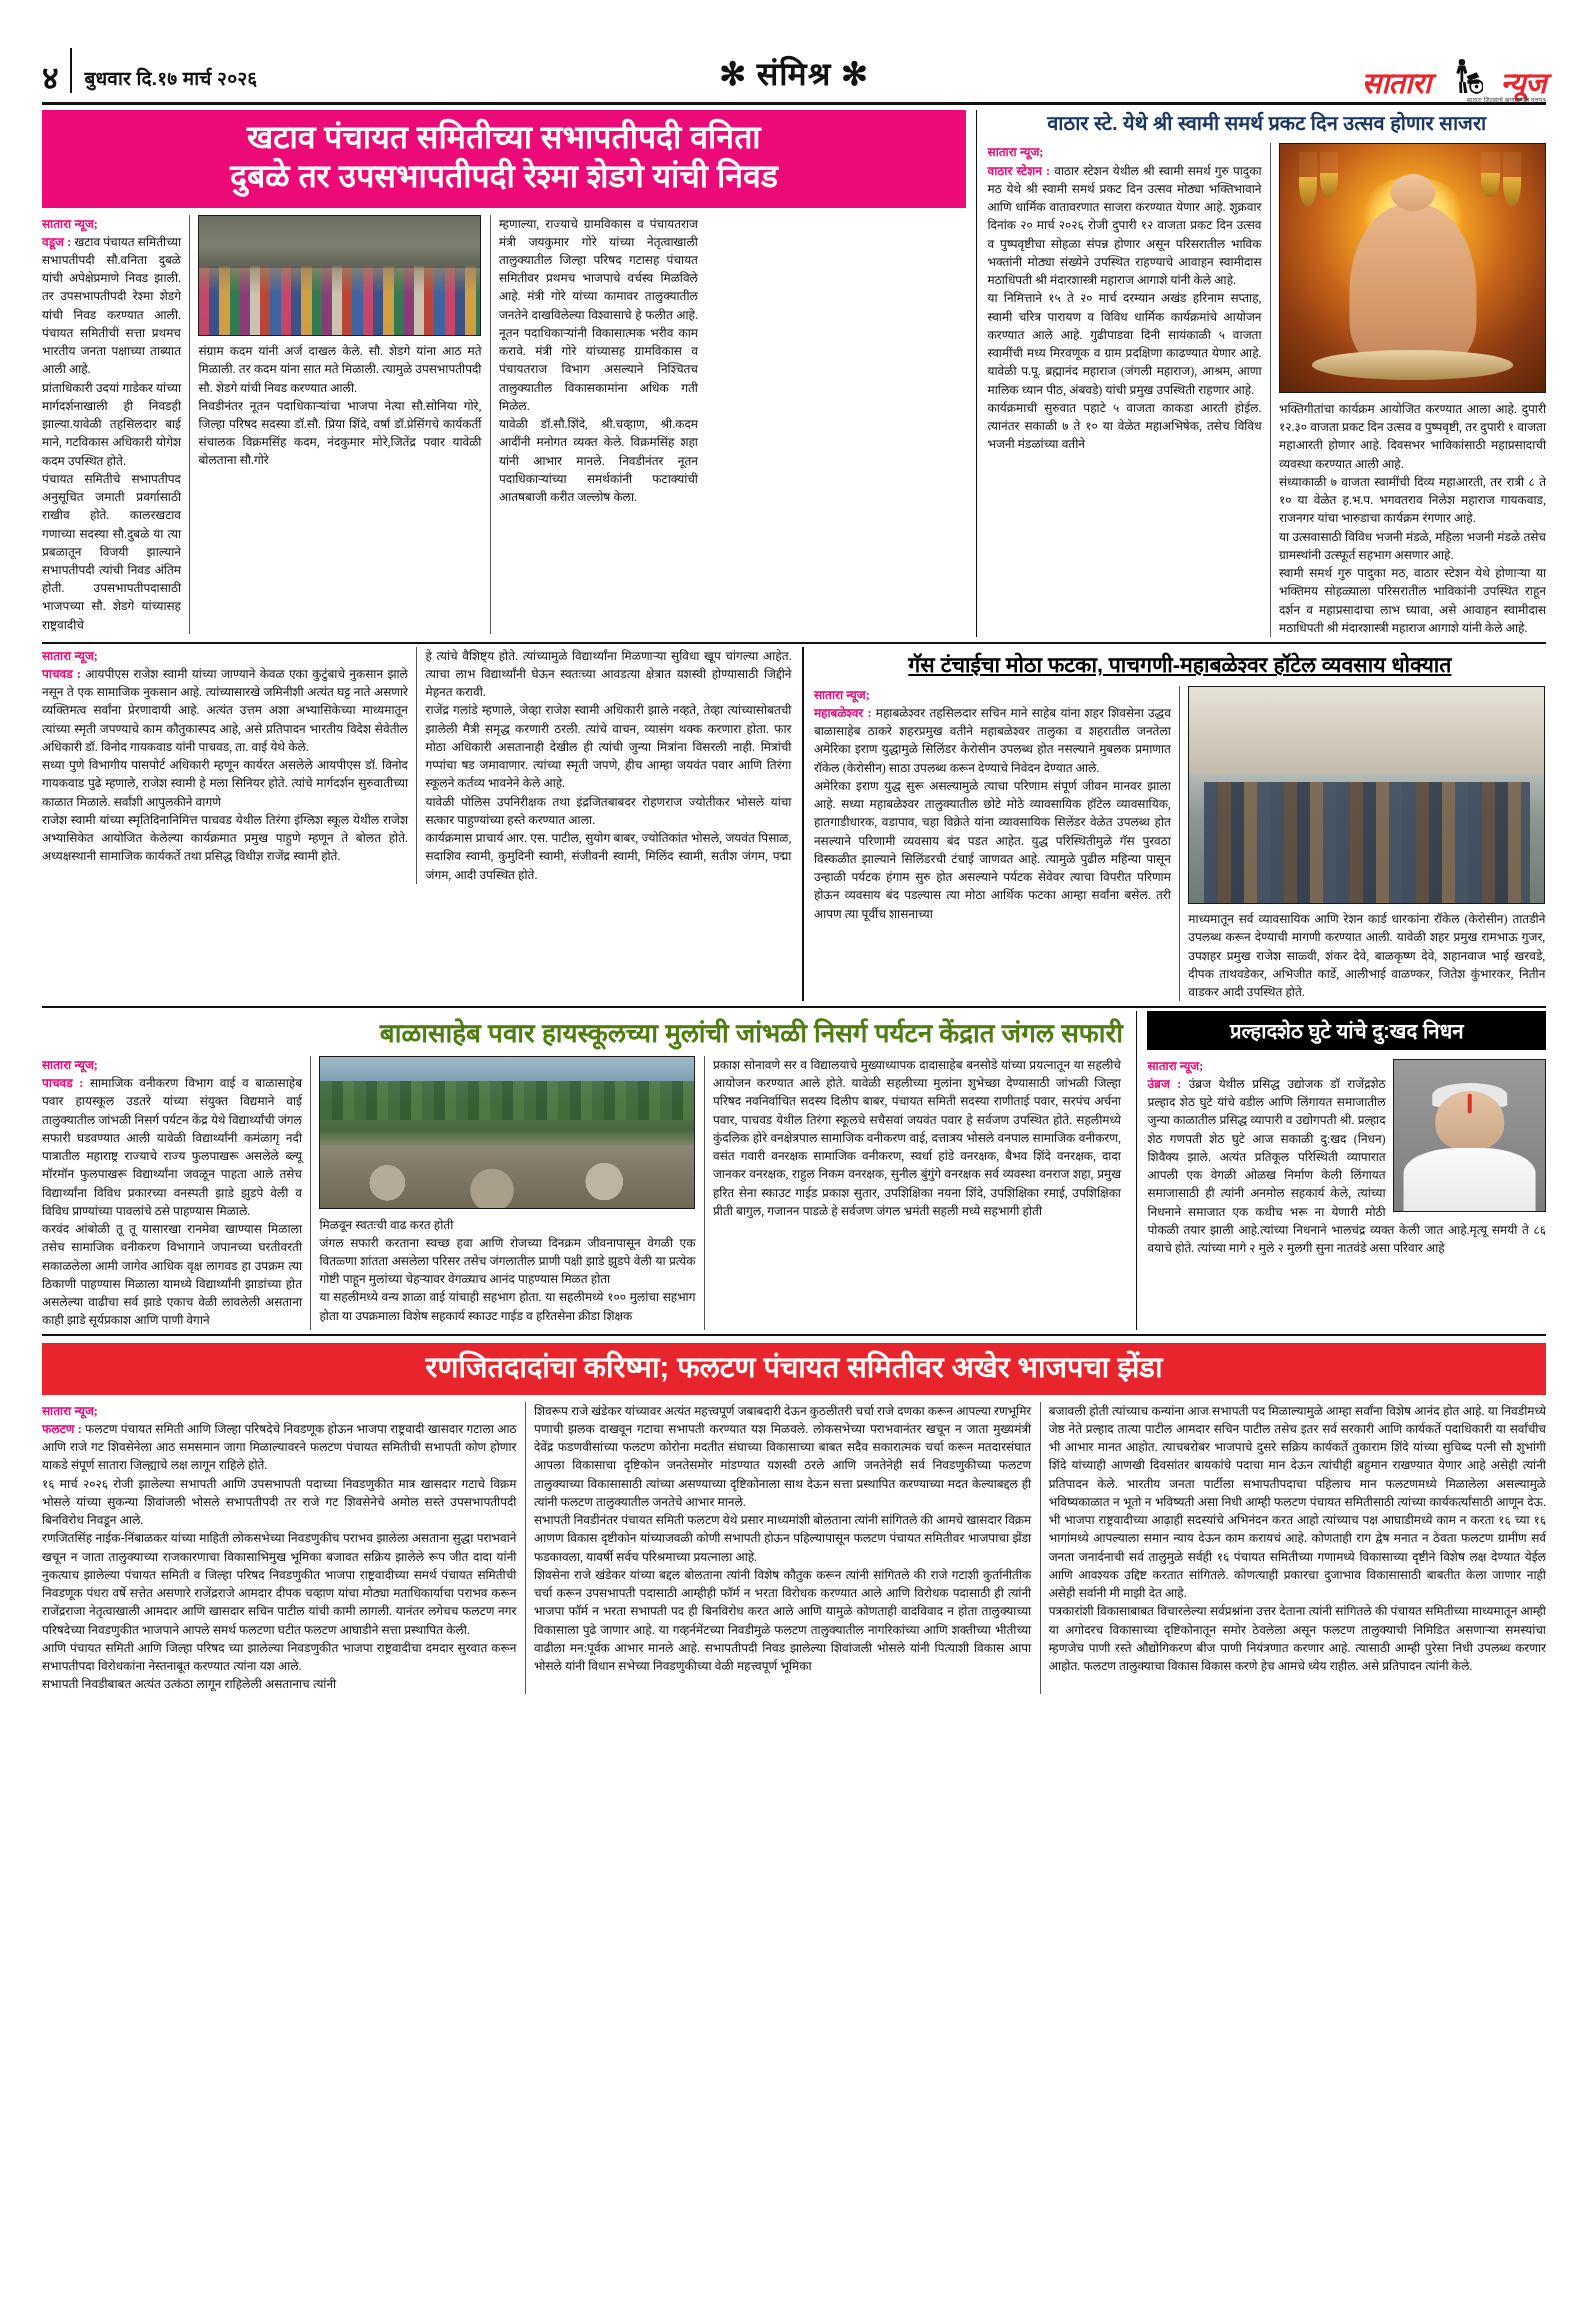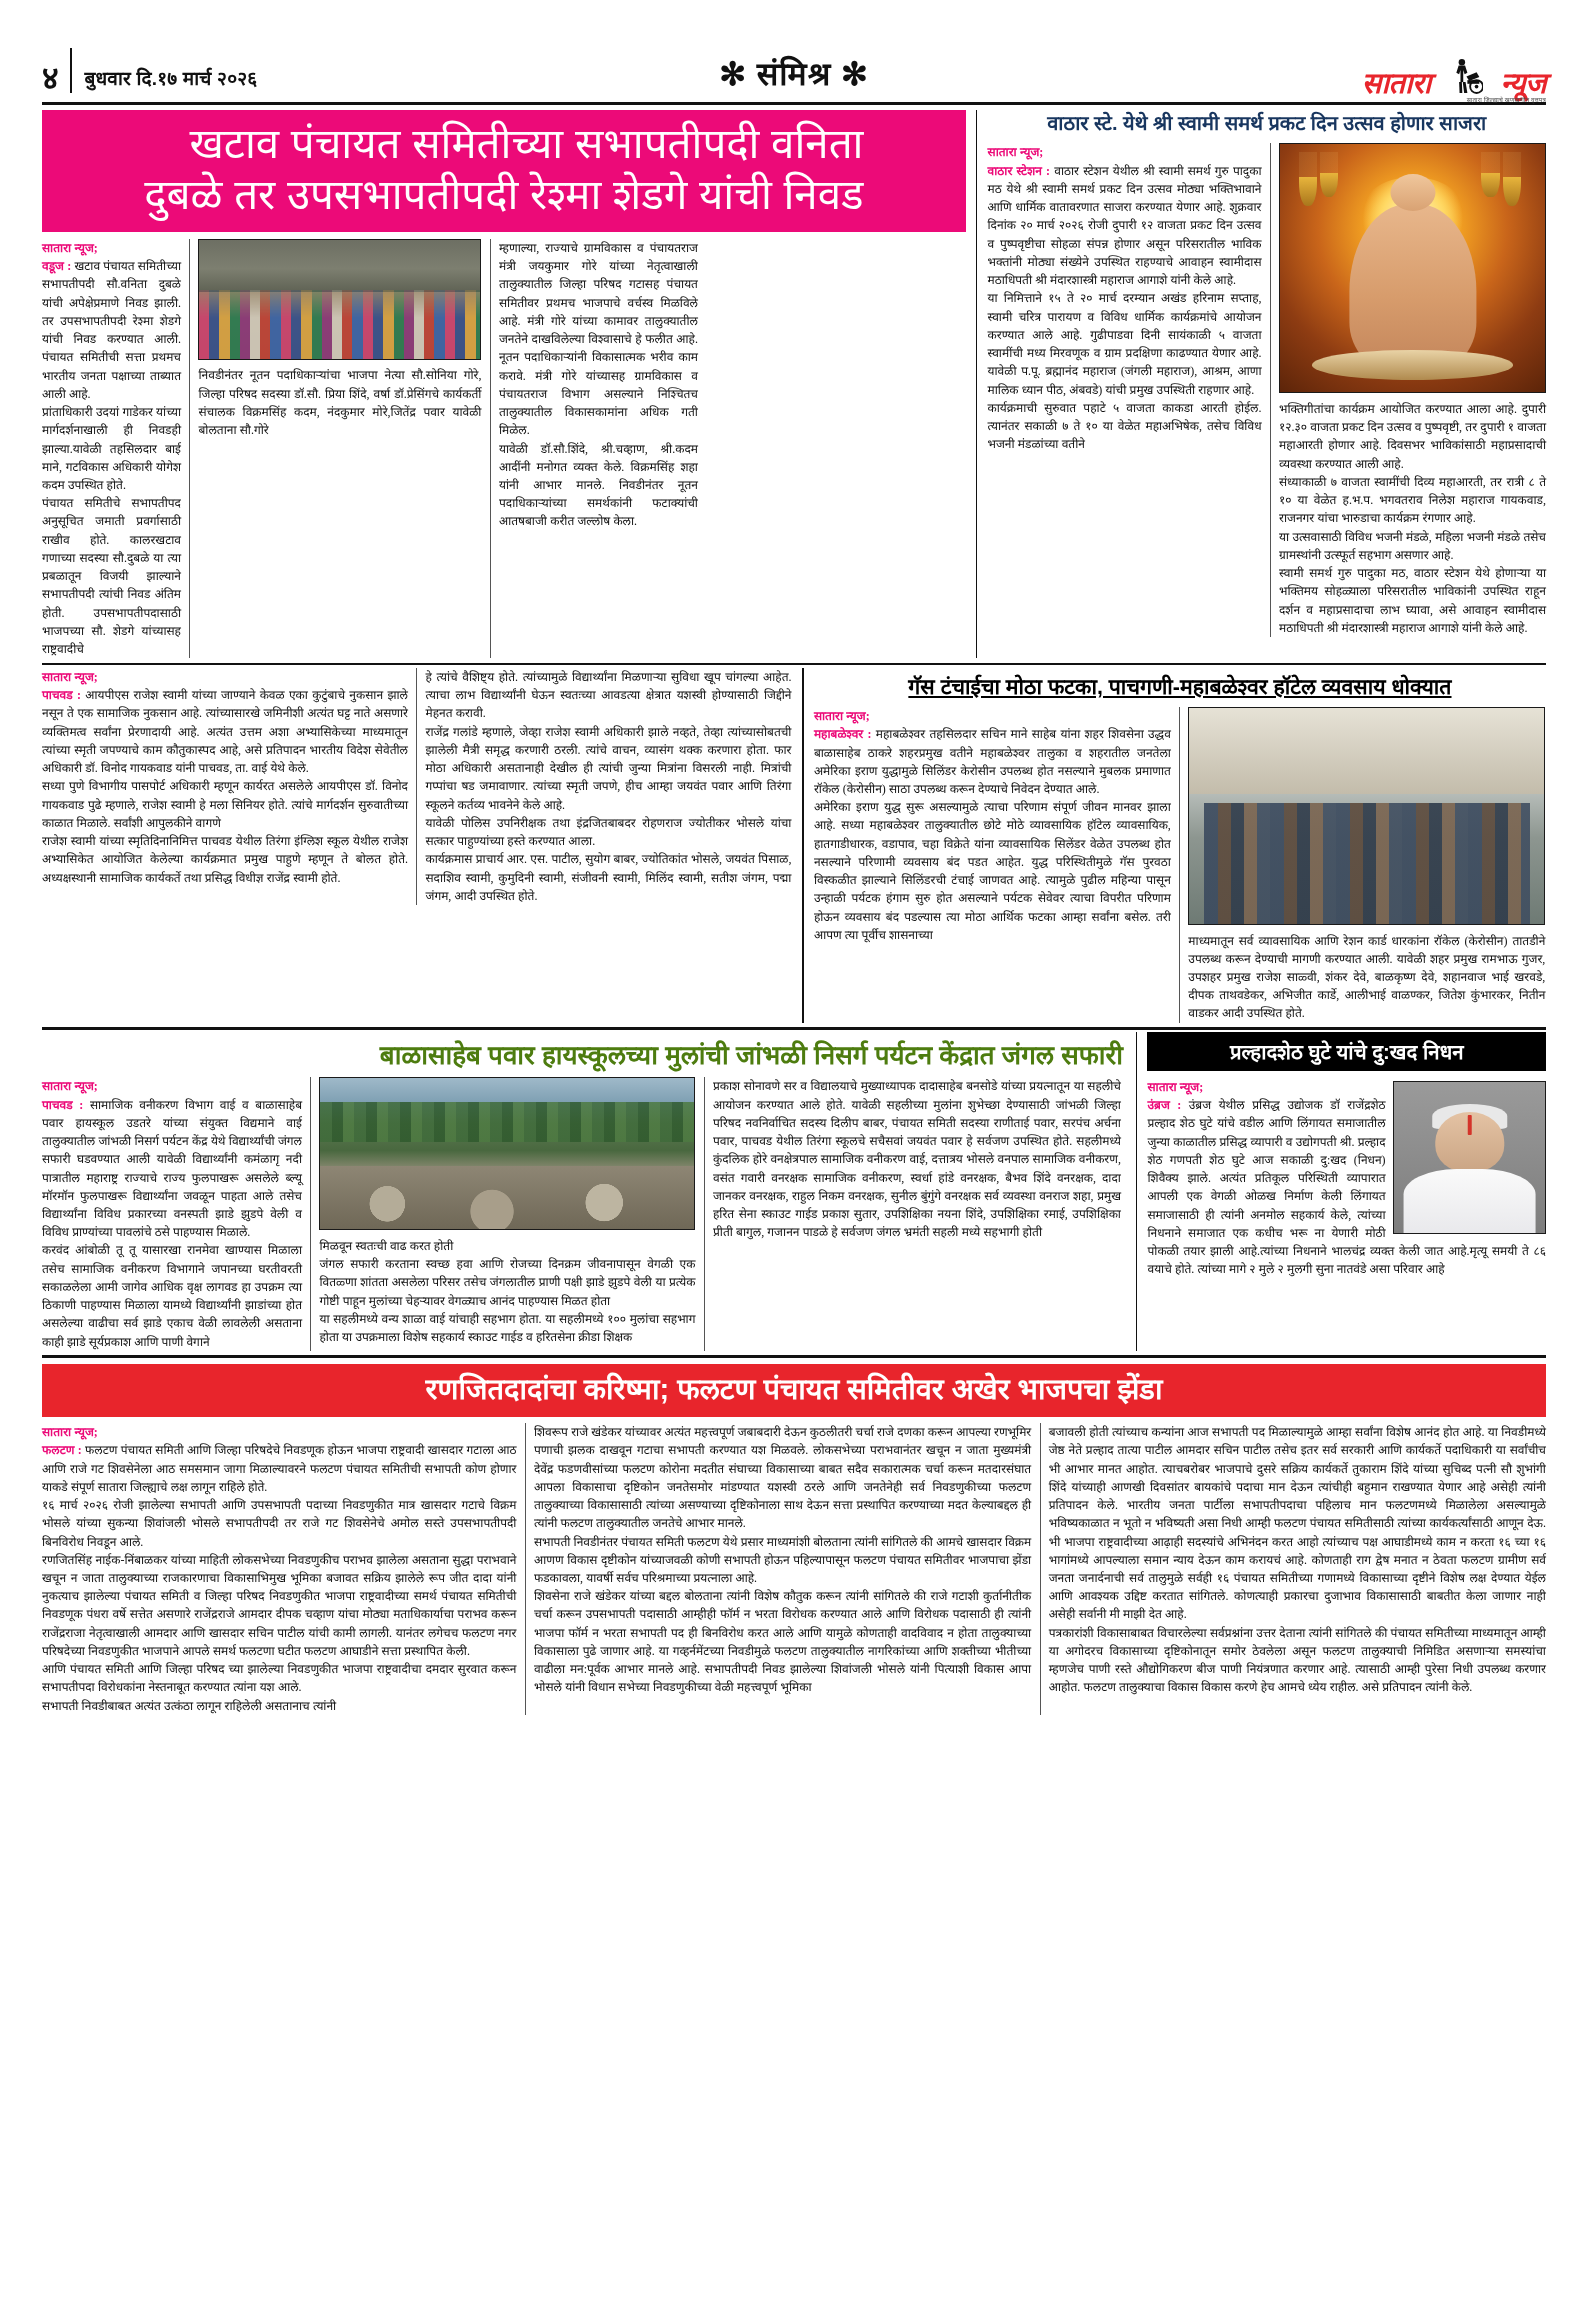--- a/index.html
+++ b/index.html
@@ -28,21 +28,21 @@
 
   .rule-thick{height:3.2px;background:#111;margin-top:0.9px;}
   .rule-med{height:2.3px;background:#111;}
   .gap6{height:2.8px;}
   .gap10{height:4.6px;}
   .gap14{height:6.5px;}
 
   
   .banner{display:flex;align-items:center;justify-content:center;text-align:center;}
   .banner-pink{background:#ec0a78;color:#fff;padding:8.3px 14px 12px;}
-  .banner-pink .ln{display:block;font-size:42px;font-weight:400;line-height:1.22;letter-spacing:0;font-family:"Liberation Sans",sans-serif;text-align:right;}
+  .banner-pink .ln{display:block;font-size:32px;font-weight:700;line-height:1.22;letter-spacing:0;font-family:"Liberation Sans",sans-serif;}
   .banner-red{background:#e8252c;color:#fff;padding:7.4px 4.6px 10.2px;}
   .banner-red .ln{display:block;font-size:29px;font-weight:700;line-height:1.2;font-family:"Liberation Sans",sans-serif;}
   .banner-black{background:#000;color:#fff;padding:4.6px 6.5px 6.5px;text-align:center;}
   .banner-black .ln{font-size:20.4px;font-weight:700;font-family:Liberation Sans, sans-serif;}
 
   .hdl-blue{color:#18365f;font-size:21.3px;font-weight:800;text-align:center;line-height:1.18;padding:6.5px 2.8px 7.4px;font-family:"Liberation Sans",sans-serif;}
   .hdl-black{color:#000;font-size:21.3px;font-weight:800;text-align:center;line-height:1.18;padding:6.5px 2.8px 7.4px;font-family:"Liberation Sans",sans-serif;text-decoration:underline;}
   .hdl-black-big{color:#4d7c0f;font-size:26px;font-weight:800;text-align:right;line-height:1.16;padding:7.4px 2.8px 7.4px;font-family:"Liberation Sans",sans-serif;}
 
   
@@ -227,20 +227,21 @@
             <span>खटाव पंचायत समितीच्या सभापतीपदी सौ.वनिता दुबळे यांची अपेक्षेप्रमाणे निवड झाली. तर उपसभापतीपदी रेश्मा शेडगे यांची निवड करण्यात आली. पंचायत समितीची सत्ता प्रथमच भारतीय जनता पक्षाच्या ताब्यात आली आहे.</span>
           </p>
           <p class="body">प्रांताधिकारी उदयां गाडेकर यांच्या मार्गदर्शनाखाली ही निवडही झाल्या.यावेळी तहसिलदार बाई माने, गटविकास अधिकारी योगेश कदम उपस्थित होते.</p>
           <p class="body">पंचायत समितीचे सभापतीपद अनुसूचित जमाती प्रवर्गासाठी राखीव होते. कालरखटाव गणाच्या सदस्या सौ.दुबळे या त्या प्रबळातून विजयी झाल्याने सभापतीपदी त्यांची निवड अंतिम होती. उपसभापतीपदासाठी भाजपच्या सौ. शेडगे यांच्यासह राष्ट्रवादीचे</p>
         </div>
 
         <div class="vdiv-thin"></div>
 
         <div class="col" style="width:283px">
           <div class="photo ph-group" style="width:283px;height:121px;margin-bottom:6.5px"></div>
+          <p class="body">संग्राम कदम यांनी अर्ज दाखल केले. सौ. शेडगे यांना आठ मते मिळाली. तर कदम यांना सात मते मिळाली. त्यामुळे उपसभापतीपदी सौ. शेडगे यांची निवड करण्यात आली.</p>
           <p class="body">निवडीनंतर नूतन पदाधिकाऱ्यांचा भाजपा नेत्या सौ.सोनिया गोरे, जिल्हा परिषद सदस्या डॉ.सौ. प्रिया शिंदे, वर्षा डॉ.प्रेसिंगचे कार्यकर्ती संचालक विक्रमसिंह कदम, नंदकुमार मोरे,जितेंद्र पवार यावेळी बोलताना सौ.गोरे</p>
         </div>
 
         <div class="vdiv-thin"></div>
 
         <div class="col" style="width:199px">
           <p class="body">म्हणाल्या, राज्याचे ग्रामविकास व पंचायतराज मंत्री जयकुमार गोरे यांच्या नेतृत्वाखाली तालुक्यातील जिल्हा परिषद गटासह पंचायत समितीवर प्रथमच भाजपाचे वर्चस्व मिळविले आहे. मंत्री गोरे यांच्या कामावर तालुक्यातील जनतेने दाखविलेल्या विश्वासाचे हे फलीत आहे. नूतन पदाधिकाऱ्यांनी विकासात्मक भरीव काम करावे. मंत्री गोरे यांच्यासह ग्रामविकास व पंचायतराज विभाग असल्याने निश्चितच तालुक्यातील विकासकामांना अधिक गती मिळेल.</p>
           <p class="body">यावेळी डॉ.सौ.शिंदे, श्री.चव्हाण, श्री.कदम आदींनी मनोगत व्यक्त केले. विक्रमसिंह शहा यांनी आभार मानले. निवडीनंतर नूतन पदाधिकाऱ्यांच्या समर्थकांनी फटाक्यांची आतषबाजी करीत जल्लोष केला.</p>
         </div>
       </div>

